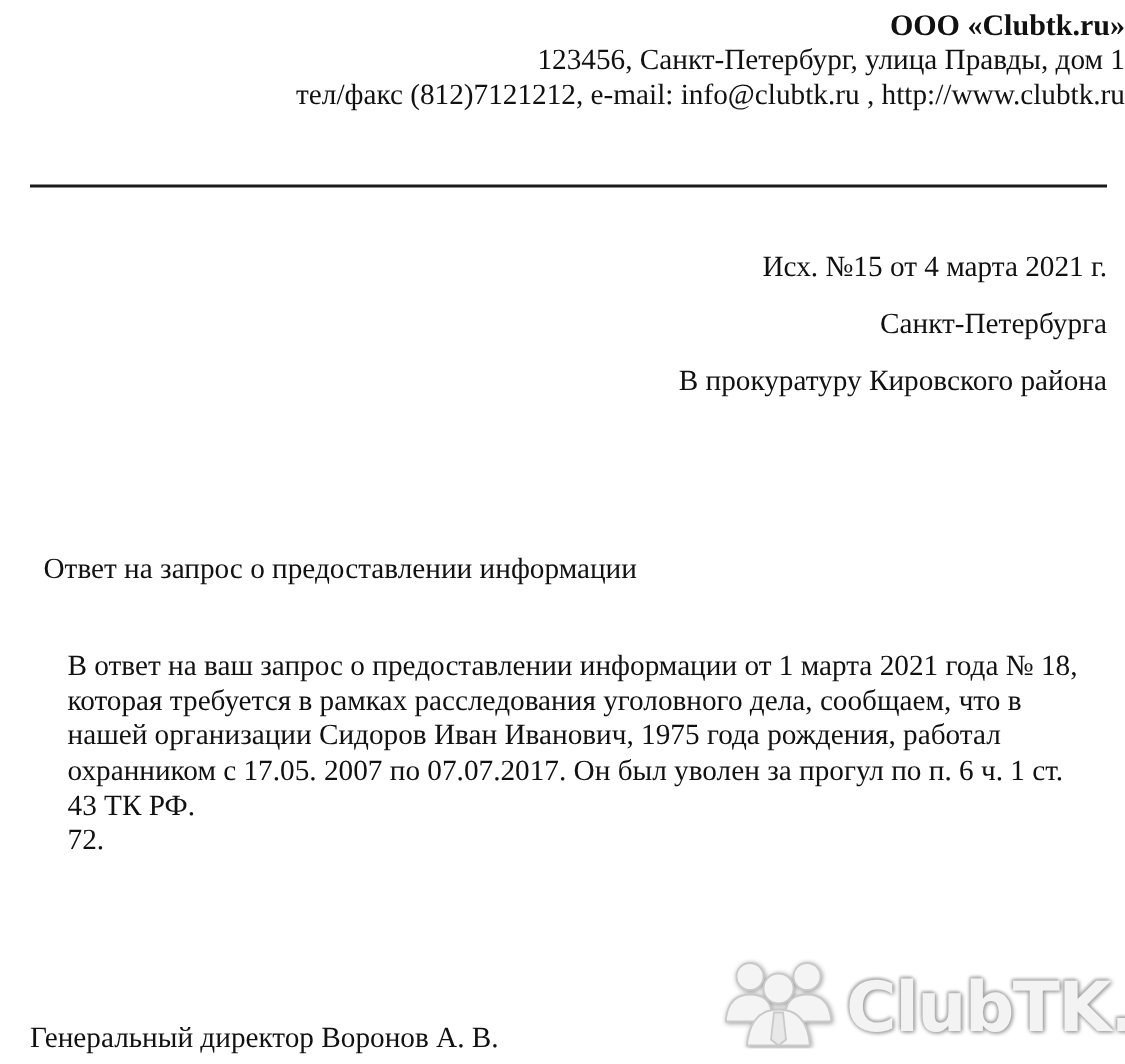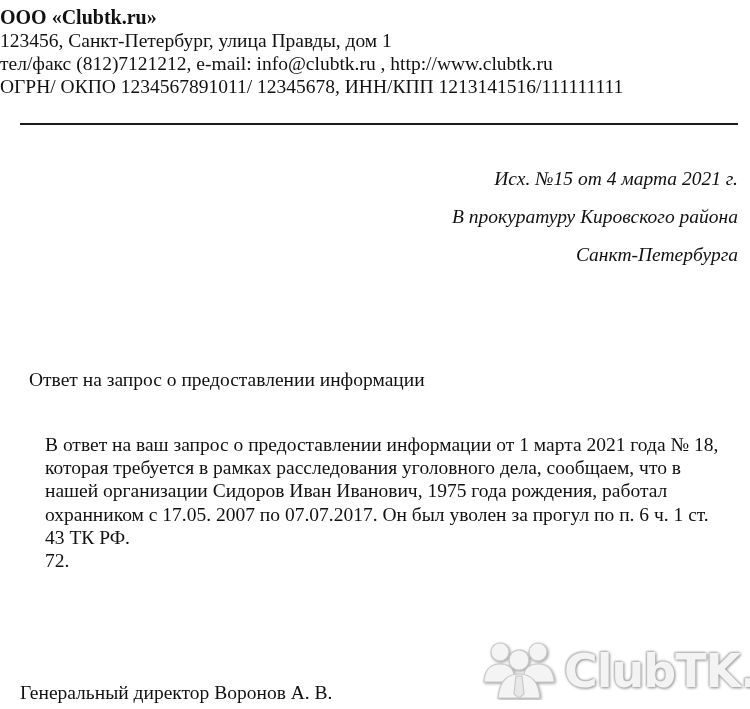--- a/index.html
+++ b/index.html
@@ -13,21 +13,21 @@
       position: relative;
       overflow: hidden;
       font-family: "Liberation Serif", "DejaVu Serif", serif;
       color: #111111;
     }
     .letterhead {
       position: absolute;
       left: 0;
       top: 6px;
       width: 750px;
-      text-align: left;
+      text-align: right;
       font-size: 19.5px;
       line-height: 23px;
     }
     .letterhead .org {
       font-weight: bold;
       font-size: 20px;
     }
     .rule {
       position: absolute;
       left: 20px;
@@ -39,21 +39,20 @@
     .right-block {
       position: absolute;
       right: 12px;
       top: 168px;
       text-align: right;
       font-size: 19.5px;
       line-height: 22px;
     }
     .right-block div {
       height: 38px;
-      font-style: italic;
     }
     .doc-title {
       position: absolute;
       left: 0;
       top: 368px;
       width: 750px;
       font-size: 19.5px;
       line-height: 24px;
       margin-left: 29px;
     }
@@ -96,29 +95,28 @@
       text-shadow: 0 0 3px #9a9a9a, 1px 1px 3px #8a8a8a, -1px -1px 2px #bdbdbd;
     }
   </style>
 </head>
 <body>
 
 <div class="letterhead">
   <div class="org">ООО «Clubtk.ru»</div>
   <div>123456, Санкт-Петербург, улица Правды, дом 1</div>
   <div>тел/факс (812)7121212, e-mail: info@clubtk.ru , http://www.clubtk.ru</div>
-  <div>ОГРН/ ОКПО 1234567891011/ 12345678, ИНН/КПП 1213141516/111111111</div>
 </div>
 
 <div class="rule"></div>
 
 <div class="right-block">
   <div>Исх. №15 от 4 марта 2021 г.</div>
+  <div>Санкт-Петербурга</div>
   <div>В прокуратуру Кировского района</div>
-  <div>Санкт-Петербурга</div>
 </div>
 
 <div class="doc-title">Ответ на запрос о предоставлении информации</div>
 
 <div class="body-text">
   <p>В ответ на ваш запрос о предоставлении информации от 1 марта 2021 года № 18,</p>
   <p>которая требуется в рамках расследования уголовного дела, сообщаем, что в</p>
   <p>нашей организации Сидоров Иван Иванович, 1975 года рождения, работал</p>
   <p>охранником с 17.05. 2007 по 07.07.2017. Он был уволен за прогул по п. 6 ч. 1 ст.</p>
   <p>43 ТК РФ.</p>

